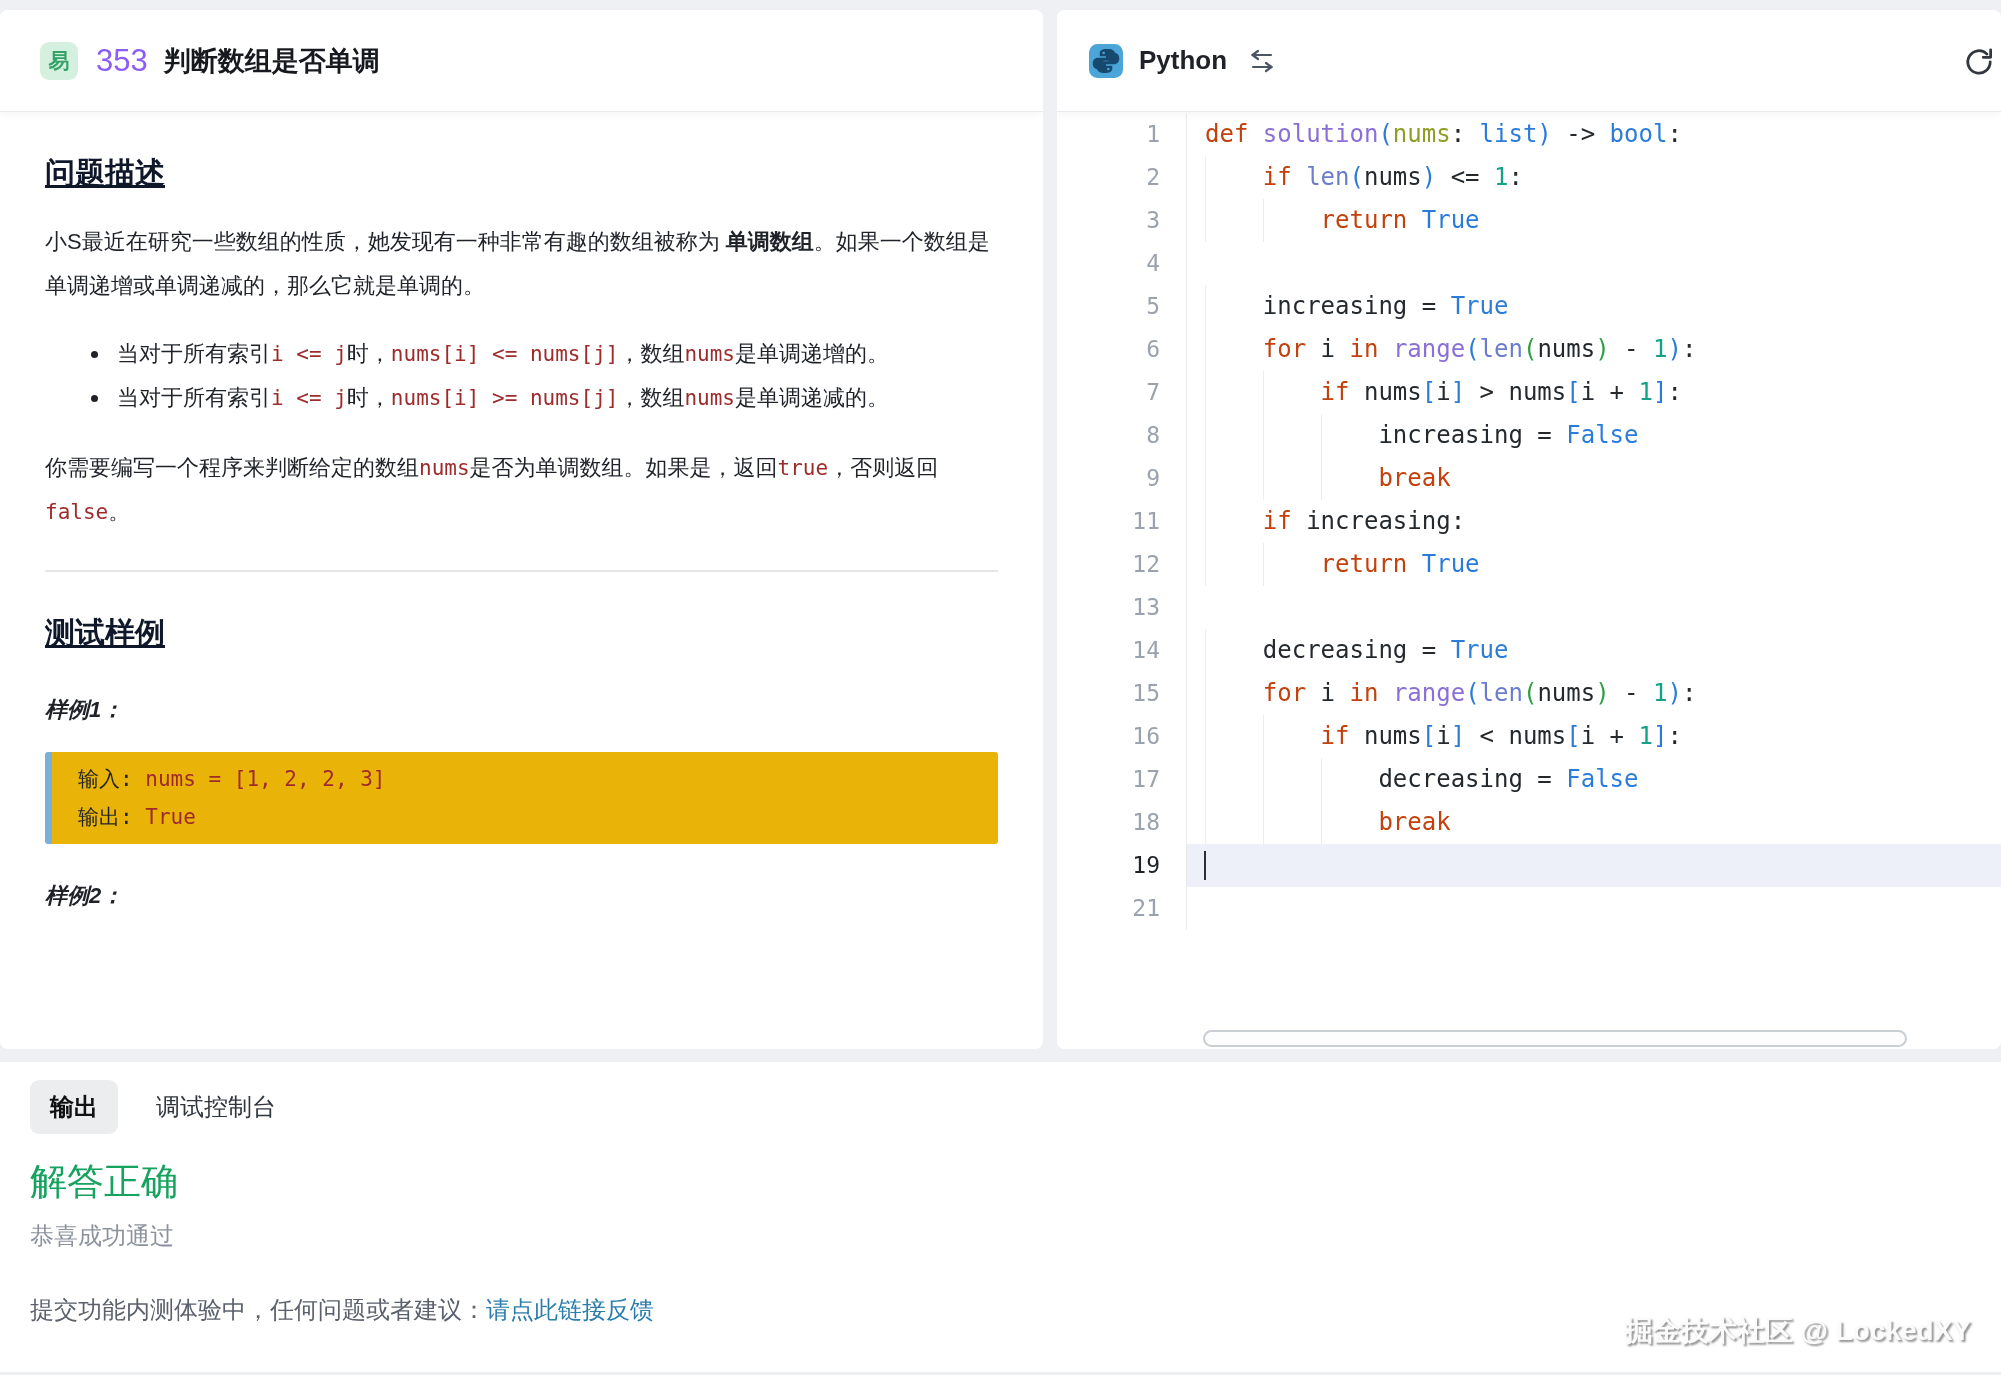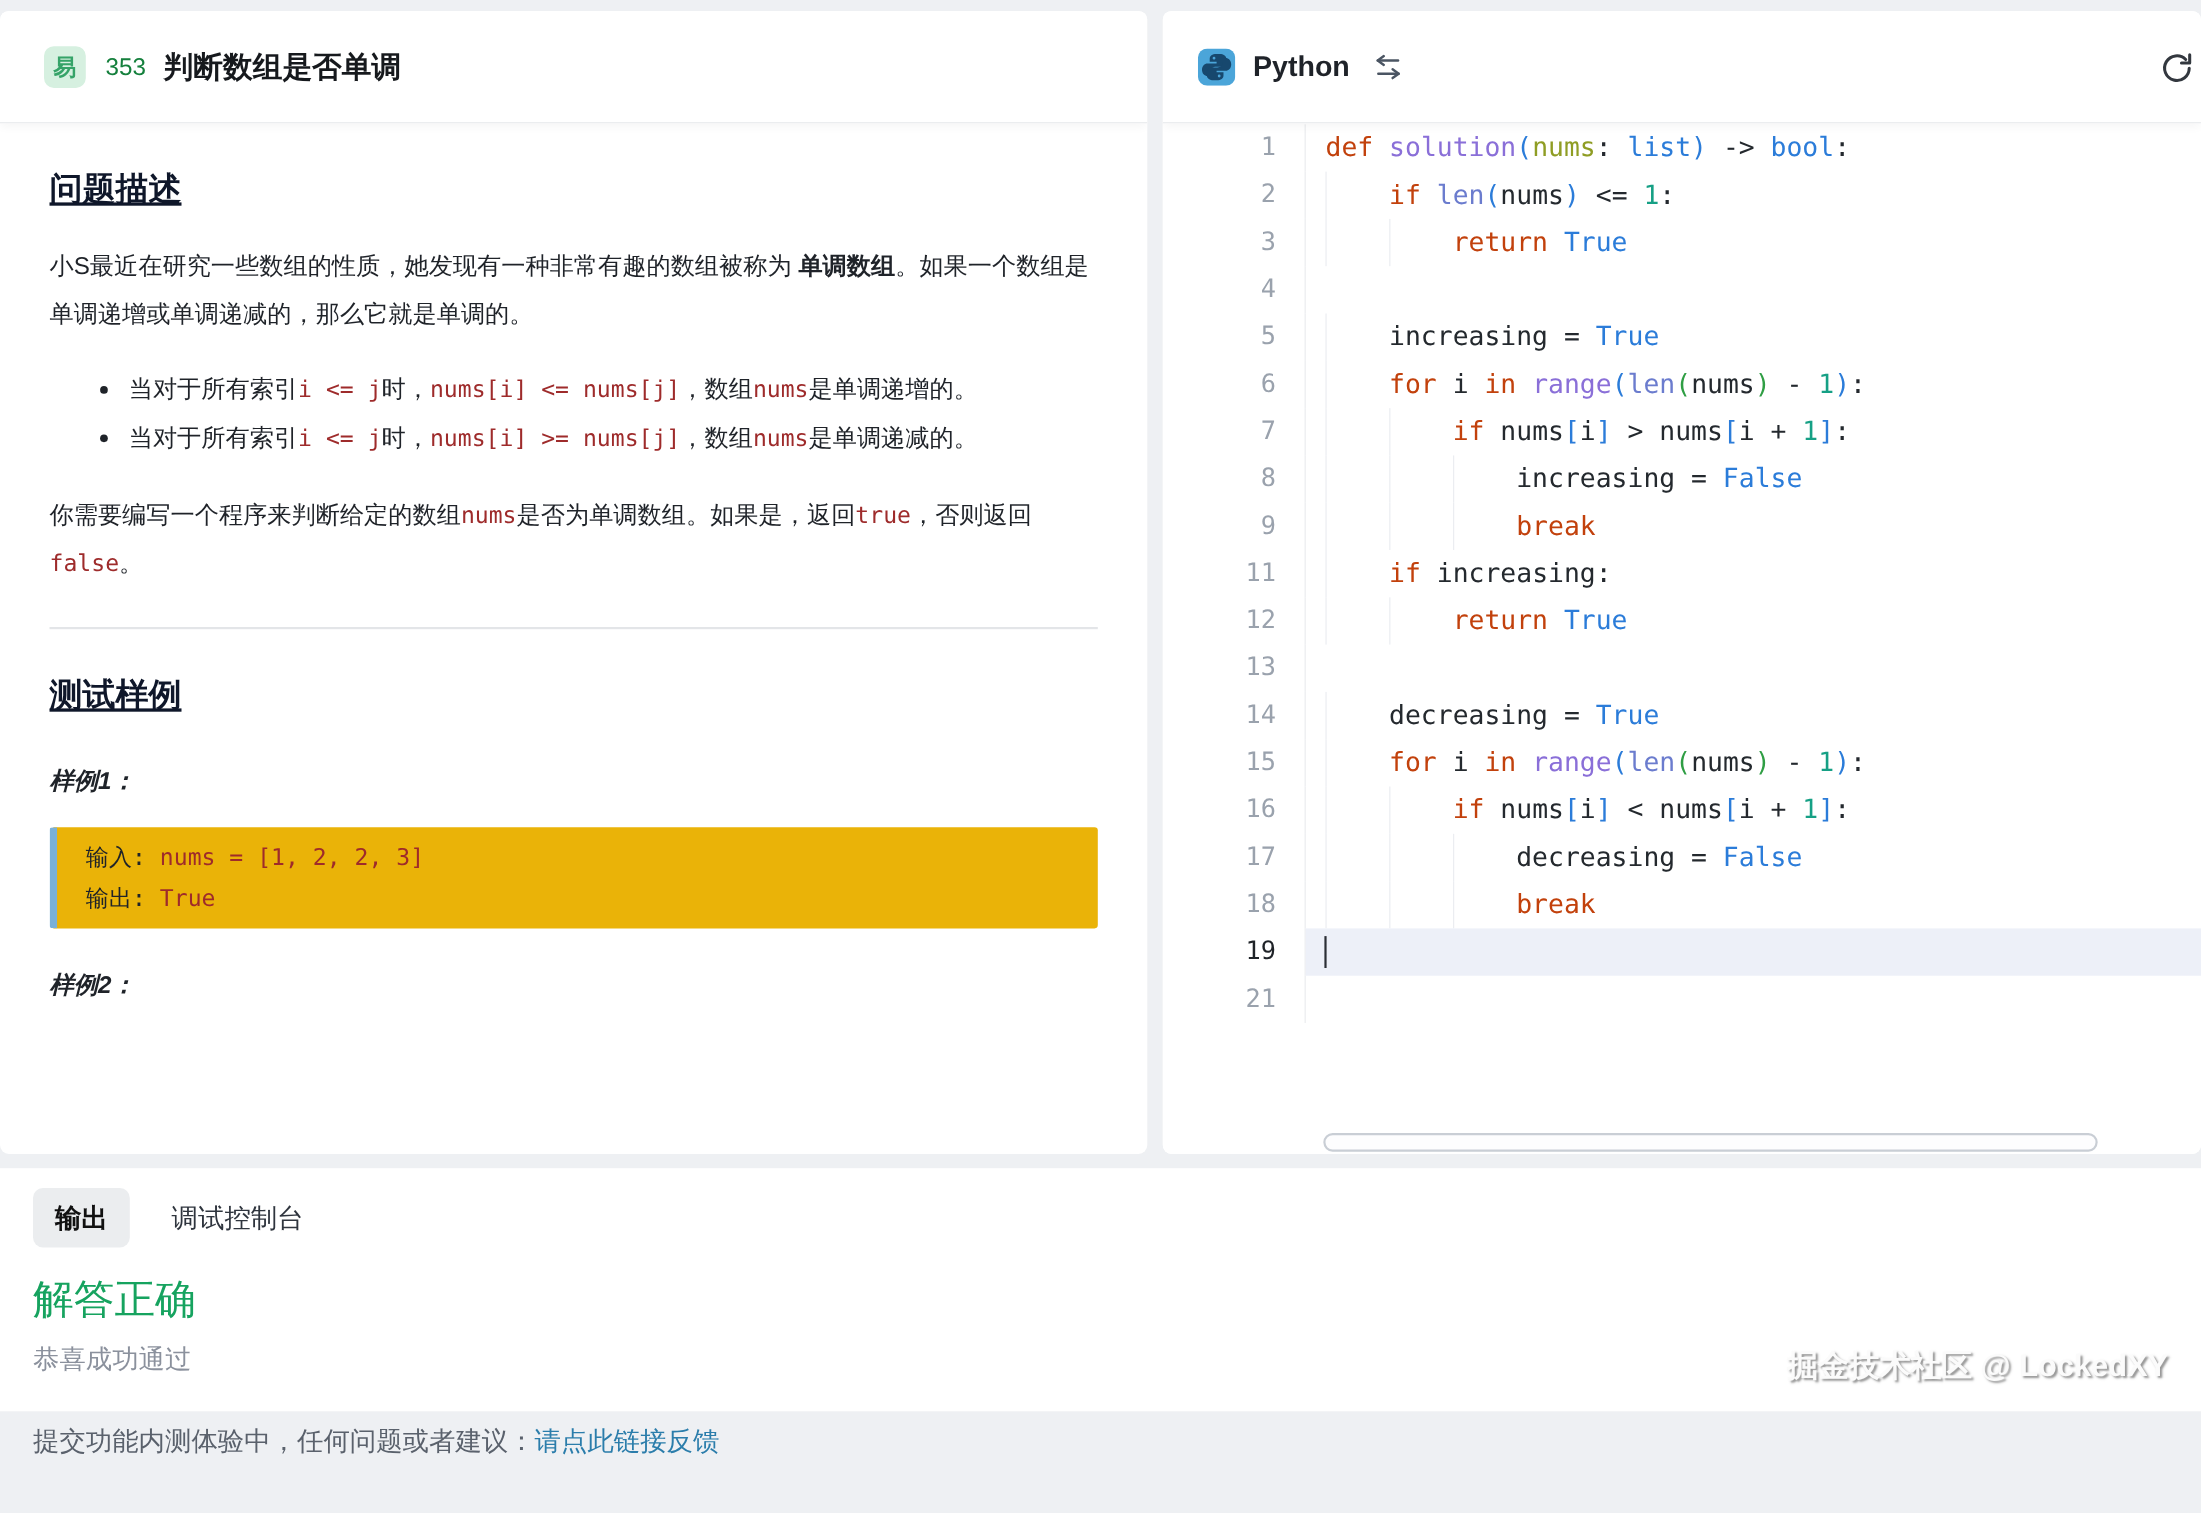--- a/index.html
+++ b/index.html
@@ -7,21 +7,21 @@
   .page{width:2001px;height:1375px;}
   .panels{display:flex;gap:14px;padding-top:10px;height:1049px;box-sizing:border-box;}
   .panel{background:#fff;border-radius:8px;overflow:hidden;position:relative;}
   .panel.left{width:1043px;flex:0 0 1043px;}
   .panel.right{flex:1;}
   
   .phead{height:101px;border-bottom:1px solid #e9ebee;display:flex;align-items:center;box-shadow:0 3px 8px rgba(27,31,38,.04);position:relative;z-index:2;background:#fff;}
   .phead.leftpad{padding:0 40px;}
   .phead.rightpad{padding:0 32px;}
   .diff-badge{width:38px;height:38px;border-radius:9px;background:#d6f0e0;color:#35a368;font-size:21px;font-weight:700;display:flex;align-items:center;justify-content:center;flex:0 0 auto;}
-  .prob-id{color:#15803d;font-size:22px;margin-left:18px;font-weight:400;}
+  .prob-id{color:#8b5cf6;font-size:31px;margin-left:18px;font-weight:400;}
   .prob-title{color:#16191d;font-size:27px;font-weight:700;margin-left:16px;}
   .py-icon{width:34px;height:34px;flex:0 0 auto;}
   .lang-label{font-size:26px;font-weight:600;color:#1f2329;margin-left:16px;}
   .swap-icon{margin-left:22px;width:26px;height:24px;cursor:pointer;}
   .refresh-btn{position:absolute;right:6px;top:36px;width:32px;height:32px;cursor:pointer;}
   
   .prob-content{padding:0 45px;font-size:22px;line-height:44px;}
   .prob-content h2{font-size:30px;font-weight:700;color:#0f172a;margin:40px 0 0 0;line-height:42px;text-decoration:underline;}
   .para{margin:26px 0 0 0;}
   ul.blist{margin:24px 0 0 0;padding-left:66px;}
@@ -46,21 +46,21 @@
   .tok-fn{color:#8a6fd8;}
   .tok-bi{color:#6b7cce;}
   .tok-pm{color:#8f9d24;}
   .tok-ty{color:#2b7cd9;}
   .tok-nu{color:#16a085;}
   .tok-b1{color:#2b7cd9;}
   .tok-b2{color:#2f9e44;}
   .tok-pl{color:#24292e;}
   .hscroll{position:absolute;left:146px;bottom:12px;width:704px;height:17px;border:2px solid #c9ced5;border-radius:10px;background:#fdfdfe;box-sizing:border-box;}
   
-  .output-section{background:#fff;margin-top:13px;height:221px;box-sizing:border-box;position:relative;padding:18px 0 0 30px;}
+  .output-section{background:#fff;margin-top:13px;height:310px;box-sizing:border-box;position:relative;padding:18px 0 0 30px;}
   .tabs{display:flex;align-items:center;gap:38px;}
   .tab-pill{background:#ebedef;border-radius:9px;padding:11px 20px;font-size:24px;font-weight:700;color:#111;cursor:pointer;}
   .tab-plain{font-size:24px;color:#2f353e;cursor:pointer;}
   .verdict{margin-top:26px;font-size:37px;font-weight:500;color:#16a35f;line-height:44px;}
   .congrats{margin-top:16px;font-size:24px;color:#8b919d;}
   .footer-note{margin-top:42px;font-size:24px;color:#5a616c;}
   .footer-note a{color:#2b7dab;text-decoration:none;cursor:pointer;}
   .watermark{position:absolute;right:30px;bottom:22px;font-size:28px;font-weight:700;color:#fbfbfb;text-shadow:2px 2px 2px rgba(60,60,60,.55),-1px -1px 0 rgba(255,255,255,.9);}
 </style>
 </head>

